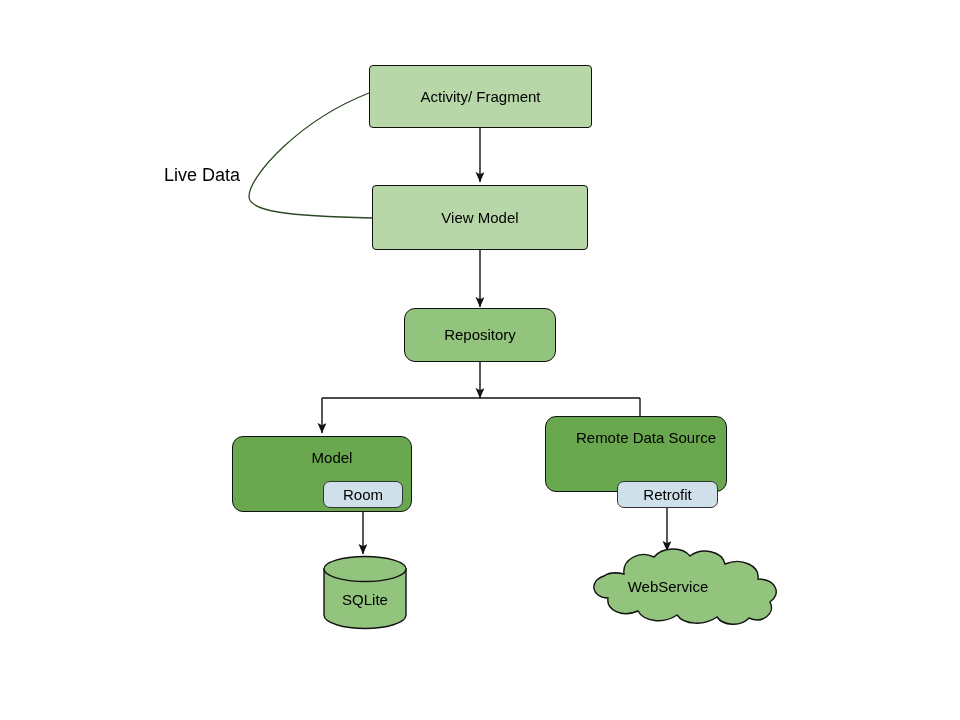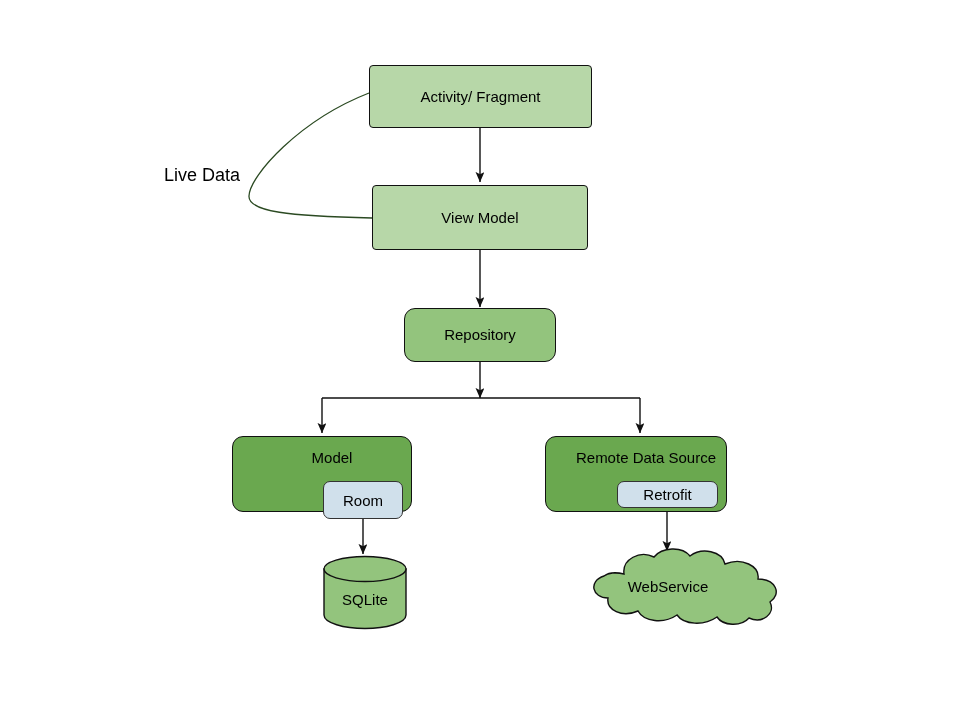--- a/index.html
+++ b/index.html
@@ -125,25 +125,25 @@
   </div>
 
   <div class="node round-node" style="left:404px; top:308px; width:152px; height:54px; background:#93c47d;">
     <span>Repository</span>
   </div>
 
   <div class="node round-node node-top" style="left:232px; top:436px; width:180px; height:76px; background:#6aa84f; padding-top:12px;">
     <span>Model</span>
   </div>
 
-  <div class="sub-chip" style="left:323px; top:481px; width:80px; height:38px; background:#d0e0eb;">
+  <div class="sub-chip" style="left:323px; top:481px; width:80px; height:27px; background:#d0e0eb;">
     <span>Room</span>
   </div>
 
-  <div class="node round-node node-top" style="left:545px; top:436px; width:182px; height:76px; background:#6aa84f; padding-top:12px;">
+  <div class="node round-node node-top" style="left:545px; top:416px; width:182px; height:76px; background:#6aa84f; padding-top:12px;">
     <span>Remote Data Source</span>
   </div>
 
   <div class="sub-chip" style="left:617px; top:481px; width:101px; height:27px; background:#d0e0eb;">
     <span>Retrofit</span>
   </div>
 
   <svg class="svg-shape" style="left:320px; top:553px;" width="90" height="78" viewBox="0 0 90 78">
     <path d="M4,16 L4,62 C4,70 24,75.5 45,75.5 C66,75.5 86,70 86,62 L86,16 Z" fill="#93c47d" stroke="#111111" stroke-width="1.4"></path>
     <ellipse cx="45" cy="16" rx="41" ry="12.5" fill="#93c47d" stroke="#111111" stroke-width="1.4"></ellipse>

